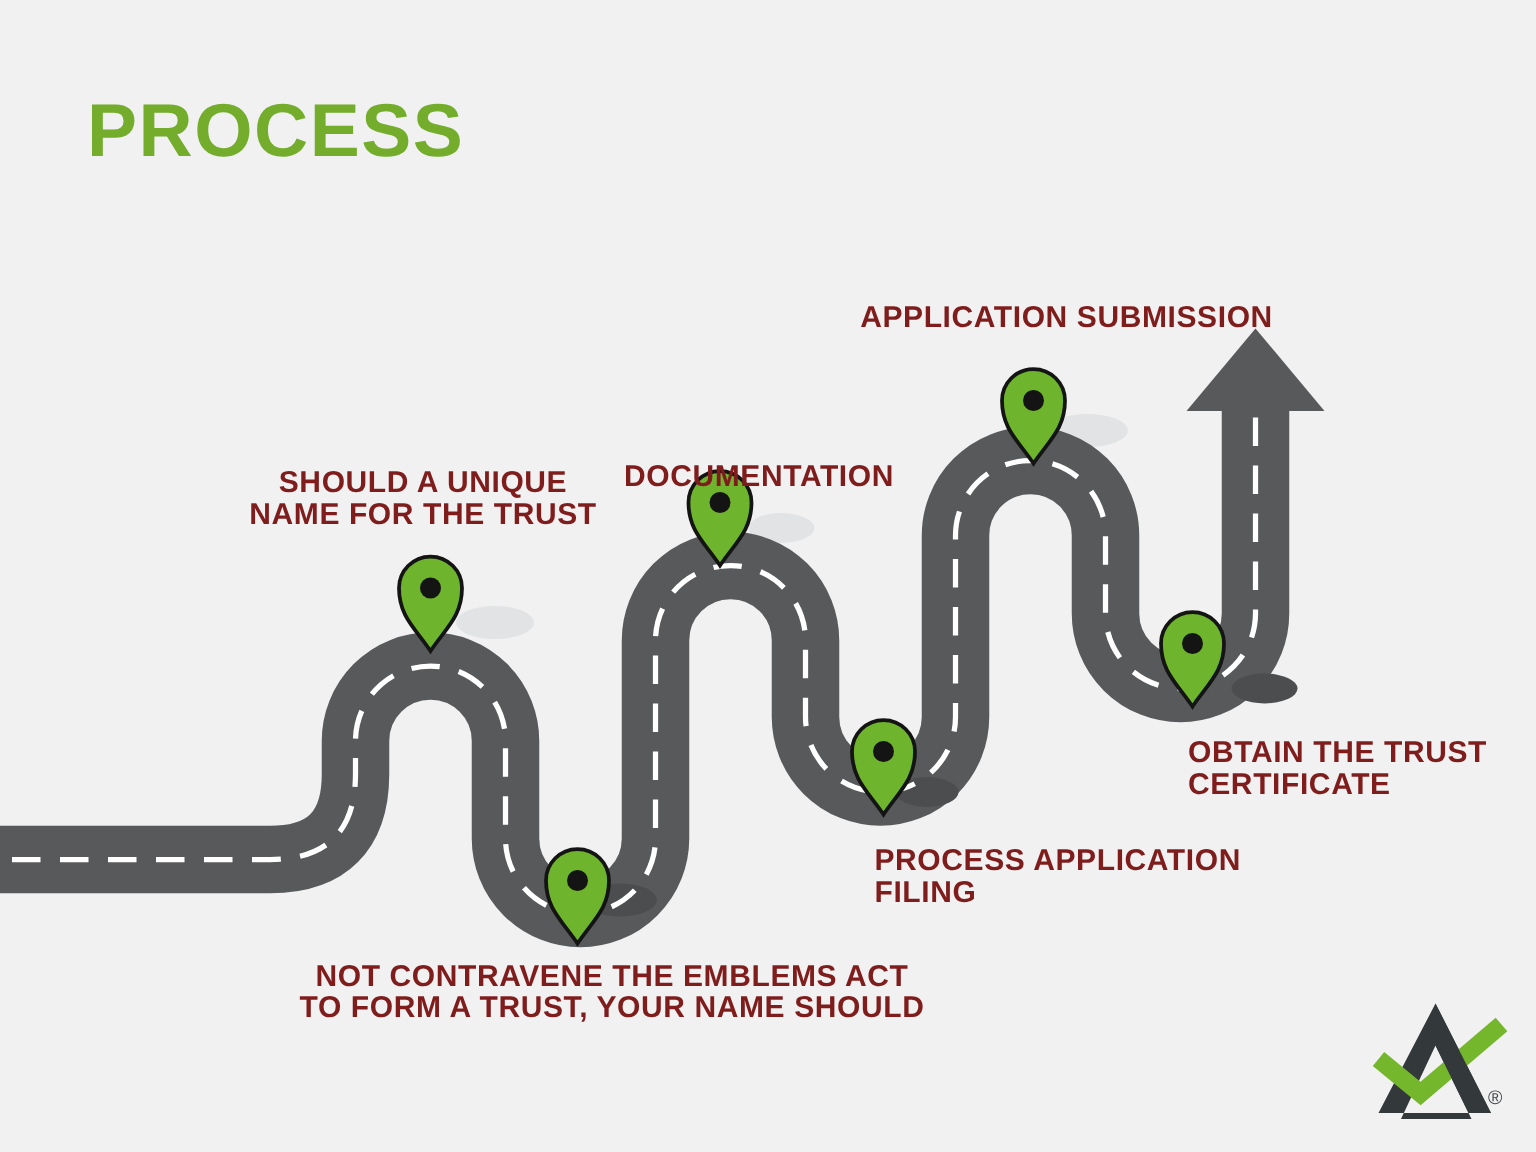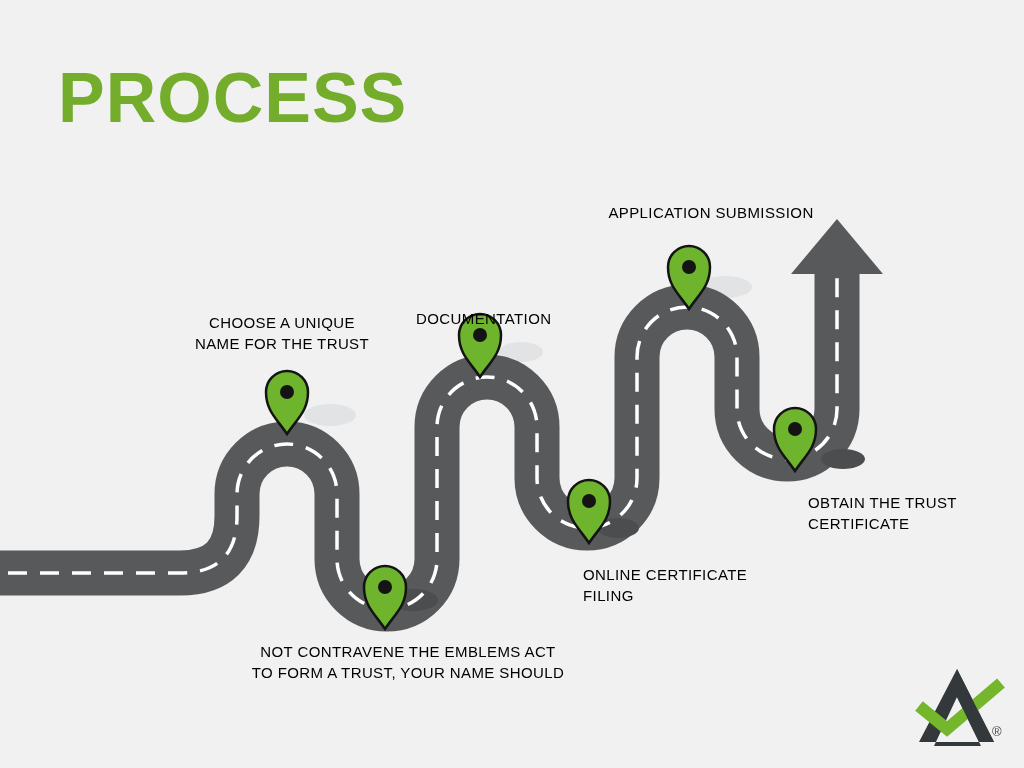--- a/index.html
+++ b/index.html
@@ -7,33 +7,33 @@
   body {
     position: relative;
     background: #f1f1f2;
     font-family: "Liberation Sans", "DejaVu Sans", sans-serif;
   }
   .canvas { position: absolute; inset: 0; width: 1024px; height: 768px; }
   .title {
     position: absolute;
     left: 58px;
     top: 58px;
-    font-size: 70px;
+    font-size: 50px;
     font-weight: bold;
     letter-spacing: 1px;
     color: #73ad2b;
   }
   .road-svg { position: absolute; left: 0; top: 0; width: 1024px; height: 768px; }
   .label {
     position: absolute;
-    font-size: 15px;
-    font-weight: normal;
+    font-size: 20px;
+    font-weight: bold;
     letter-spacing: 0.4px;
     line-height: 21px;
-    color: #000000;
+    color: #7f1d1d;
     white-space: nowrap;
   }
   .label span { display: block; }
   .label.centered { text-align: center; transform: translateX(-50%); }
   .reg-mark {
     position: absolute;
     left: 992px;
     top: 724px;
     font-size: 13px;
     color: #43474a;
@@ -98,41 +98,41 @@
     </g>
 
     <g>
       <path fill-rule="evenodd" d="M957 669 L919 742 L994 742 Z M957 697 L934 746 L981 746 Z" fill="#33383b"></path>
       <polyline points="919,706 947,729 1001,683" fill="none" stroke-width="12" stroke="#74b62c"></polyline>
       <polygon points="957,669 994,742 979,742 957,697" fill="#33383b"></polygon>
     </g>
   </svg>
 
   <div class="label centered" style="left:282px; top:312px;">
-    <span>CHOOSE A UNIQUE</span>
+    <span>SHOULD A UNIQUE</span>
     <span>NAME FOR THE TRUST</span>
   </div>
 
   <div class="label centered" style="left:408px; top:641px;">
     <span>NOT CONTRAVENE THE EMBLEMS ACT</span>
     <span>TO FORM A TRUST, YOUR NAME SHOULD</span>
   </div>
 
   <div class="label" style="left:416px; top:268px;margin-top:40px;">
     <span>DOCUMENTATION</span>
   </div>
 
   <div class="label" style="left:583px; top:564px;">
-    <span>ONLINE CERTIFICATE</span>
+    <span>PROCESS APPLICATION</span>
     <span>FILING</span>
   </div>
 
   <div class="label centered" style="left:711px; top:202px;">
     <span>APPLICATION SUBMISSION</span>
   </div>
 
-  <div class="label" style="left:792px; top:492px;margin-left:16px;">
+  <div class="label" style="left:792px; top:492px;">
     <span>OBTAIN THE TRUST</span>
     <span>CERTIFICATE</span>
   </div>
 
   <div class="reg-mark">®</div>
 </div>
 
 </body></html>

